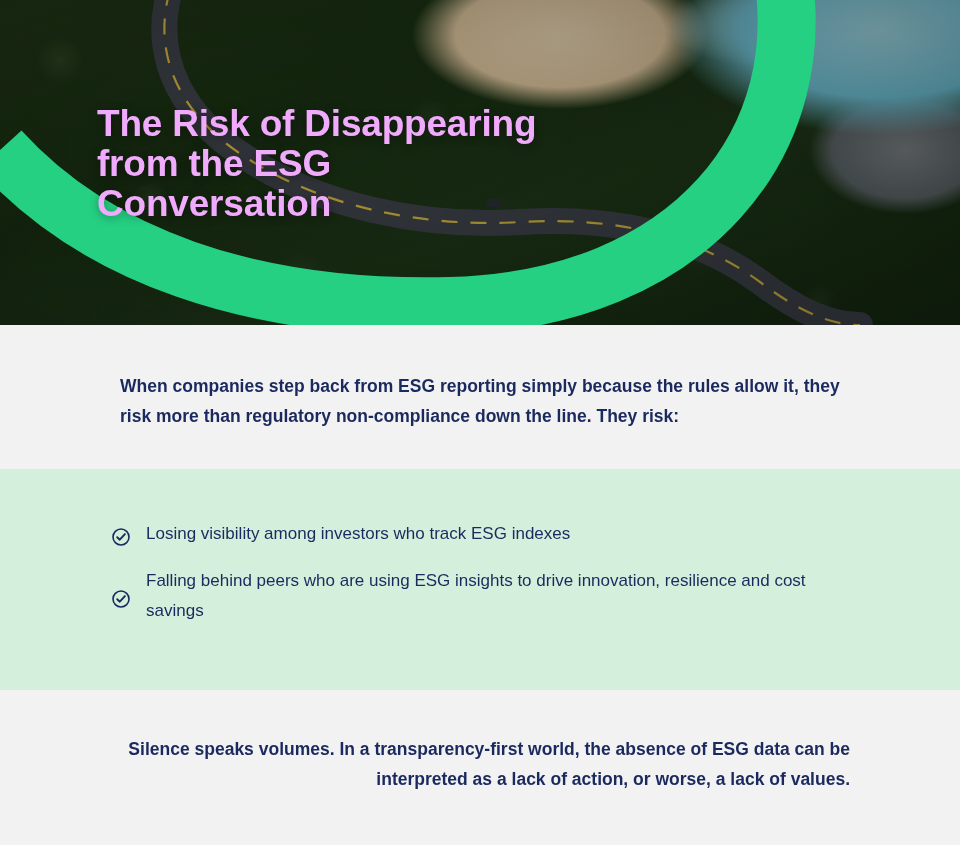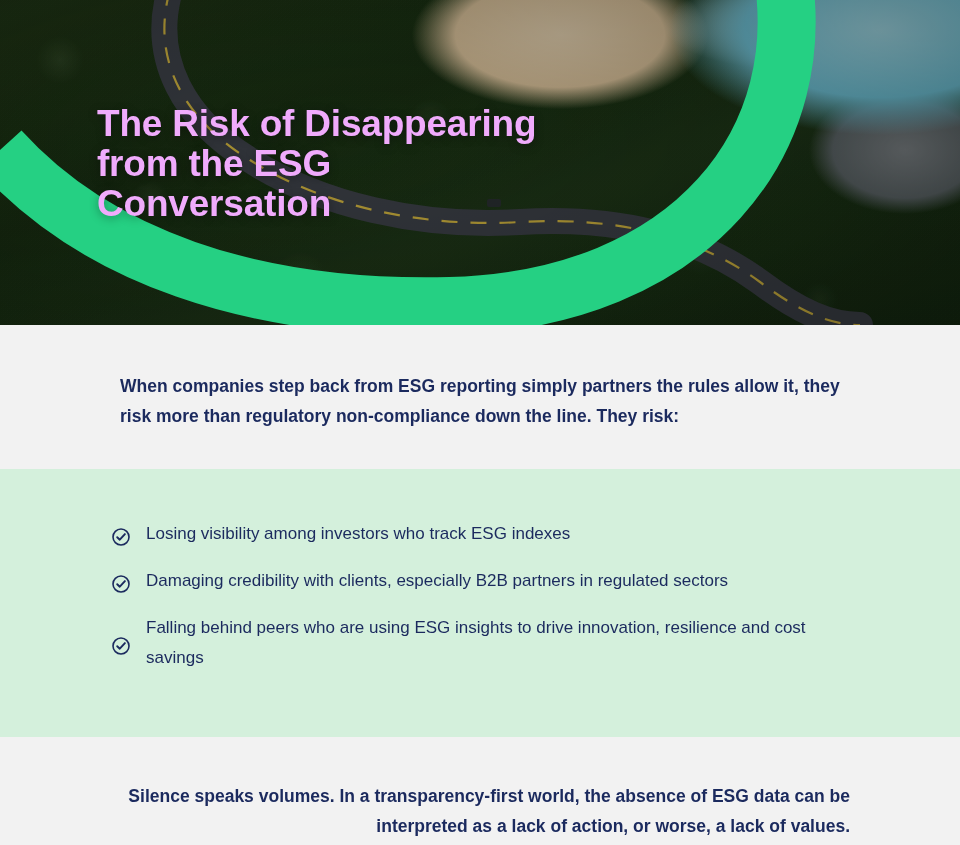--- a/index.html
+++ b/index.html
@@ -166,45 +166,36 @@
       <path d="M780,-40 C818,140 690,300 450,306 C250,311 95,255 0,150" fill="none" stroke="#25D083" stroke-width="58" stroke-linecap="butt"></path>
       <path d="M0,325 L960,325 L960,300 C700,330 260,332 0,300 Z" fill="#25D083" opacity="0"></path>
     </svg>
 
     <div class="hero-title">The Risk of Disappearing
 from the ESG
 Conversation</div>
   </div>
 
   <div class="intro">
-    <p>When companies step back from ESG reporting simply partners the rules allow it, they risk more than regulatory non-compliance down the line. They risk:</p>
+    <p>When companies step back from ESG reporting simply because the rules allow it, they risk more than regulatory non-compliance down the line. They risk:</p>
   </div>
 
   <div class="bullet-band">
     <ul class="bullet-list">
 
       <li class="bullet-item">
         <span class="bullet-icon">
           <svg width="18" height="18" viewBox="0 0 18 18">
             <circle cx="9" cy="9" r="8" fill="none" stroke="#1B2A5E" stroke-width="1.6"></circle>
             <path d="M5.2 9.2 L7.8 11.7 L12.9 6.1" fill="none" stroke="#1B2A5E" stroke-width="1.9" stroke-linecap="round" stroke-linejoin="round"></path>
           </svg>
         </span>
         <span class="bullet-text">Losing visibility among investors who track ESG indexes</span>
       </li>
 
-      <li class="bullet-item">
-        <span class="bullet-icon">
-          <svg width="18" height="18" viewBox="0 0 18 18">
-            <circle cx="9" cy="9" r="8" fill="none" stroke="#1B2A5E" stroke-width="1.6"></circle>
-            <path d="M5.2 9.2 L7.8 11.7 L12.9 6.1" fill="none" stroke="#1B2A5E" stroke-width="1.9" stroke-linecap="round" stroke-linejoin="round"></path>
-          </svg>
-        </span>
-        <span class="bullet-text">Damaging credibility with clients, especially B2B partners in regulated sectors</span>
-      </li>
 
       <li class="bullet-item">
         <span class="bullet-icon">
           <svg width="18" height="18" viewBox="0 0 18 18">
             <circle cx="9" cy="9" r="8" fill="none" stroke="#1B2A5E" stroke-width="1.6"></circle>
             <path d="M5.2 9.2 L7.8 11.7 L12.9 6.1" fill="none" stroke="#1B2A5E" stroke-width="1.9" stroke-linecap="round" stroke-linejoin="round"></path>
           </svg>
         </span>
         <span class="bullet-text">Falling behind peers who are using ESG insights to drive innovation, resilience and cost savings</span>
       </li>

